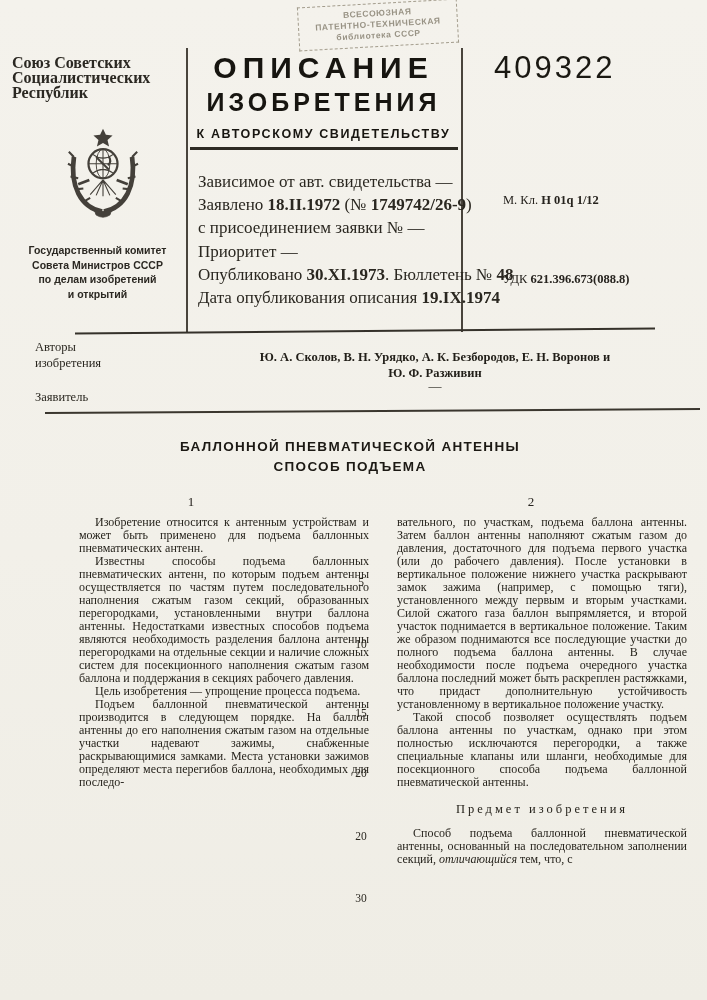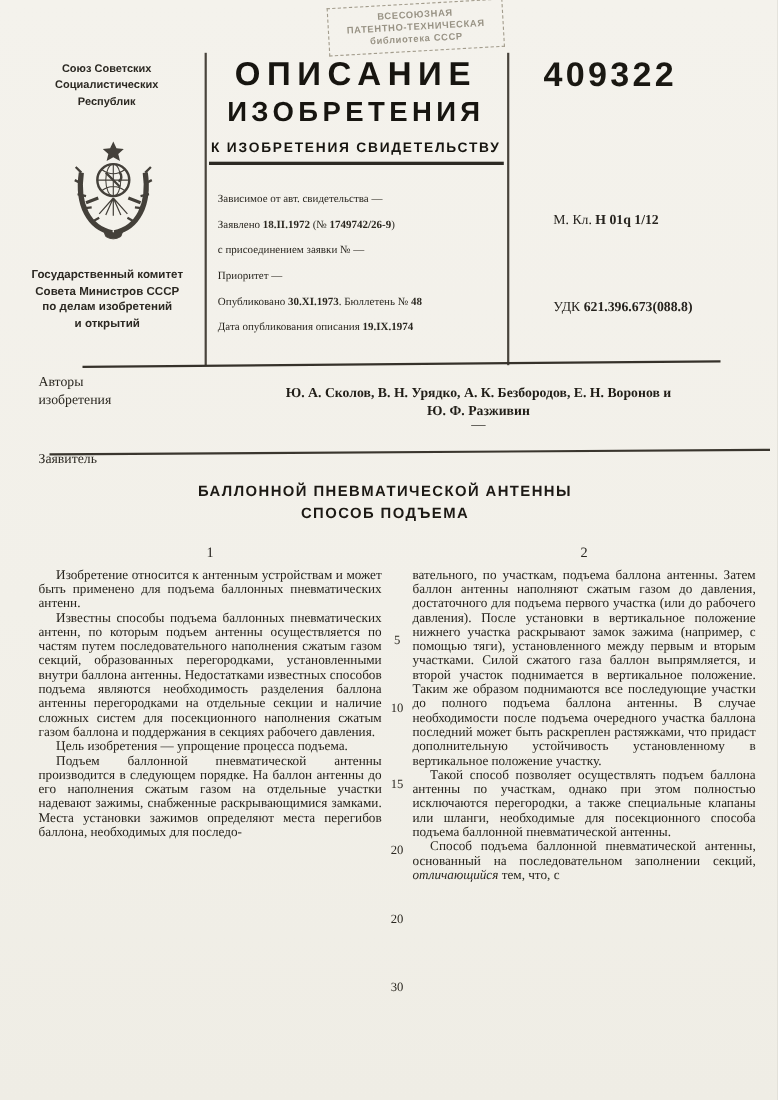--- a/index.html
+++ b/index.html
@@ -16,56 +16,56 @@
     font-family:"Liberation Sans",sans-serif; font-weight:700;
     font-size:8.5px; line-height:11px; letter-spacing:.6px; opacity:.9;
   }
   
   .vrule{position:absolute; width:1.5px; background:#49443c; top:48px; height:284px;}
   .vrule.left{left:186px;} .vrule.right{left:461px;}
   .subtype-rule{position:absolute; left:190px; top:147px; width:268px; height:3px; background:#2d2a24;}
   .hrule-1{position:absolute; left:75px; top:330px; width:580px; height:2px; background:#35312a; transform:rotate(-.5deg);}
   .hrule-2{position:absolute; left:45px; top:410px; width:655px; height:2px; background:#3a362e; transform:rotate(-.35deg);}
   
-  .country{position:absolute; left:12px; top:55px; width:170px; text-align:center;
-    font-family:Liberation Sans, sans-serif; font-weight:700; font-size:10px; line-height:15px; color:#2b2822;}
+  .country{position:absolute; left:12px; top:55px; width:170px; 
+    font-family:Liberation Serif, serif; font-weight:700; font-size:16px; line-height:15px; color:#2b2822;}
   .emblem{position:absolute; left:56px; top:124px; width:94px; height:100px;}
   .committee{position:absolute; left:10px; top:243px; width:175px; text-align:center;
     font-family:"Liberation Sans",sans-serif; font-weight:600; font-size:10.5px; line-height:14.5px; color:#2b2822;}
   
   .doc-line{position:absolute; left:186px; width:275px; text-align:center;
     font-family:"Liberation Sans",sans-serif; font-weight:800; color:#171510;}
   .doc-line1{top:51px; font-size:30px; letter-spacing:6px;}
   .doc-line2{top:88px; font-size:25px; letter-spacing:4px;}
   .doc-subtype{top:127px; font-size:12.5px; letter-spacing:1.6px; font-weight:700;}
   .patent-number{position:absolute; left:494px; top:50px;
-    font-family:"Liberation Sans",sans-serif; font-weight:700; font-size:31px; letter-spacing:3px; color:#1a1812;}
+    font-family:"Liberation Sans",sans-serif; font-weight:400; font-size:31px; letter-spacing:3px; color:#1a1812;}
   
-  .info-rows{position:absolute; left:198px; top:170px; width:262px; font-size:10px; color:#2a2720;}
+  .info-rows{position:absolute; left:198px; top:170px; width:262px; font-size:17px; color:#2a2720;}
   .info-row{line-height:23.2px; white-space:nowrap;}
   .b{font-weight:700;}
   .it{font-style:italic;}
   .mkl{position:absolute; left:503px; top:193px; font-size:12.5px; white-space:nowrap;}
   .udk{position:absolute; left:503px; top:272px; font-size:12.5px; white-space:nowrap;}
   
   .authors-label{position:absolute; left:35px; top:340px; font-size:12.5px; line-height:15.5px; color:#2a2720;}
   .authors-names{position:absolute; left:175px; top:349px; width:520px; text-align:center;
     font-weight:700; font-size:12.5px; line-height:16px; color:#211e18;}
   .applicant-value{position:absolute; left:175px; top:378px; width:520px; text-align:center; font-size:13px;}
-  .applicant-label{position:absolute; left:35px; top:410px; font-size:12.5px; color:#2a2720;}
+  .applicant-label{position:absolute; left:35px; top:390px; font-size:12.5px; color:#2a2720;}
   
   .title{position:absolute; left:100px; top:437px; width:500px; text-align:center;
     font-family:"Liberation Sans",sans-serif; font-weight:700; font-size:13.5px;
     letter-spacing:1.3px; line-height:19.5px; color:#1c1914;}
   
   .body-section{position:absolute; left:35px; top:494px; width:652px;}
   .col-num{position:absolute; top:0; width:312px; text-align:center; font-size:13px;}
   .col-num.c1{left:0;} .col-num.c2{left:340px;}
   .cols{position:absolute; top:22px; left:0; width:652px; display:flex;}
-  .bcol{width:312px;}
+  .bcol{width:312px;margin-left:44px;}
   .bcol.second{margin-left:28px;}
   .bpara{margin:0; font-size:12px; line-height:13px; text-align:justify; color:#26231c;}
   .bpara.indent{text-indent:16px;}
   .bpara.claims-heading{text-align:center; text-indent:0; letter-spacing:3px; margin:14px 0 11px; font-size:12.5px;}
   .gutter-num{position:absolute; left:312px; width:28px; text-align:center; font-size:11.5px; color:#2a2720;}
 </style>
 </head>
 <body>
 
 <div class="page">
@@ -106,21 +106,21 @@
 
   <div class="committee">
     <div>Государственный комитет</div>
     <div>Совета Министров СССР</div>
     <div>по делам изобретений</div>
     <div>и открытий</div>
   </div>
 
   <div class="doc-line doc-line1">ОПИСАНИЕ</div>
   <div class="doc-line doc-line2">ИЗОБРЕТЕНИЯ</div>
-  <div class="doc-line doc-subtype">К ИЗОБРЕТЕНИЯ СВИДЕТЕЛЬСТВУ</div>
+  <div class="doc-line doc-subtype">К АВТОРСКОМУ СВИДЕТЕЛЬСТВУ</div>
   <div class="patent-number">409322</div>
 
   <div class="info-rows">
       <div class="info-row"><span>Зависимое от авт. свидетельства —</span></div>
       <div class="info-row"><span>Заявлено </span><span class="b">18.II.1972</span><span> (№ </span><span class="b">1749742/26-9</span><span>)</span></div>
       <div class="info-row"><span>с присоединением заявки № —</span></div>
       <div class="info-row"><span>Приоритет —</span></div>
       <div class="info-row"><span>Опубликовано </span><span class="b">30.XI.1973</span><span>. Бюллетень № </span><span class="b">48</span></div>
       <div class="info-row"><span>Дата опубликования описания </span><span class="b">19.IX.1974</span></div>
     </div>
@@ -154,20 +154,21 @@
     <div class="cols">
       <div class="bcol" id="col1">
           <p class="bpara indent"><span>Изобретение относится к антенным устройствам и может быть применено для подъема баллонных пневматических антенн.</span></p>
           <p class="bpara indent"><span>Известны способы подъема баллонных пневматических антенн, по которым подъем антенны осуществляется по частям путем последовательного наполнения сжатым газом секций, образованных перегородками, установленными внутри баллона антенны. Недостатками известных способов подъема являются необходимость разделения баллона антенны перегородками на отдельные секции и наличие сложных систем для посекционного наполнения сжатым газом баллона и поддержания в секциях рабочего давления.</span></p>
           <p class="bpara indent"><span>Цель изобретения — упрощение процесса подъема.</span></p>
           <p class="bpara indent"><span>Подъем баллонной пневматической антенны производится в следующем порядке. На баллон антенны до его наполнения сжатым газом на отдельные участки надевают зажимы, снабженные раскрывающимися замками. Места установки зажимов определяют места перегибов баллона, необходимых для последо-</span></p>
         </div>
       <div class="bcol second" id="col2">
           <p class="bpara"><span>вательного, по участкам, подъема баллона антенны. Затем баллон антенны наполняют сжатым газом до давления, достаточного для подъема первого участка (или до рабочего давления). После установки в вертикальное положение нижнего участка раскрывают замок зажима (например, с помощью тяги), установленного между первым и вторым участками. Силой сжатого газа баллон выпрямляется, и второй участок поднимается в вертикальное положение. Таким же образом поднимаются все последующие участки до полного подъема баллона антенны. В случае необходимости после подъема очередного участка баллона последний может быть раскреплен растяжками, что придаст дополнительную устойчивость установленному в вертикальное положение участку.</span></p>
           <p class="bpara indent"><span>Такой способ позволяет осуществлять подъем баллона антенны по участкам, однако при этом полностью исключаются перегородки, а также специальные клапаны или шланги, необходимые для посекционного способа подъема баллонной пневматической антенны.</span></p>
+          <p class="bpara claims-heading"><span>Предмет изобретения</span></p>
           <p class="bpara indent"><span>Способ подъема баллонной пневматической антенны, основанный на последовательном заполнении секций, </span><span class="it">отличающийся</span><span> тем, что, с</span></p>
         </div>
     </div>
   <span class="gutter-num" style="top: 82px;">5</span>
       <span class="gutter-num" style="top: 144px;">10</span>
       <span class="gutter-num" style="top: 213px;">15</span>
       <span class="gutter-num" style="top: 273px;">20</span>
       <span class="gutter-num" style="top: 336px;">20</span>
       <span class="gutter-num" style="top: 398px; text-align: center;">30</span>
     </div>

